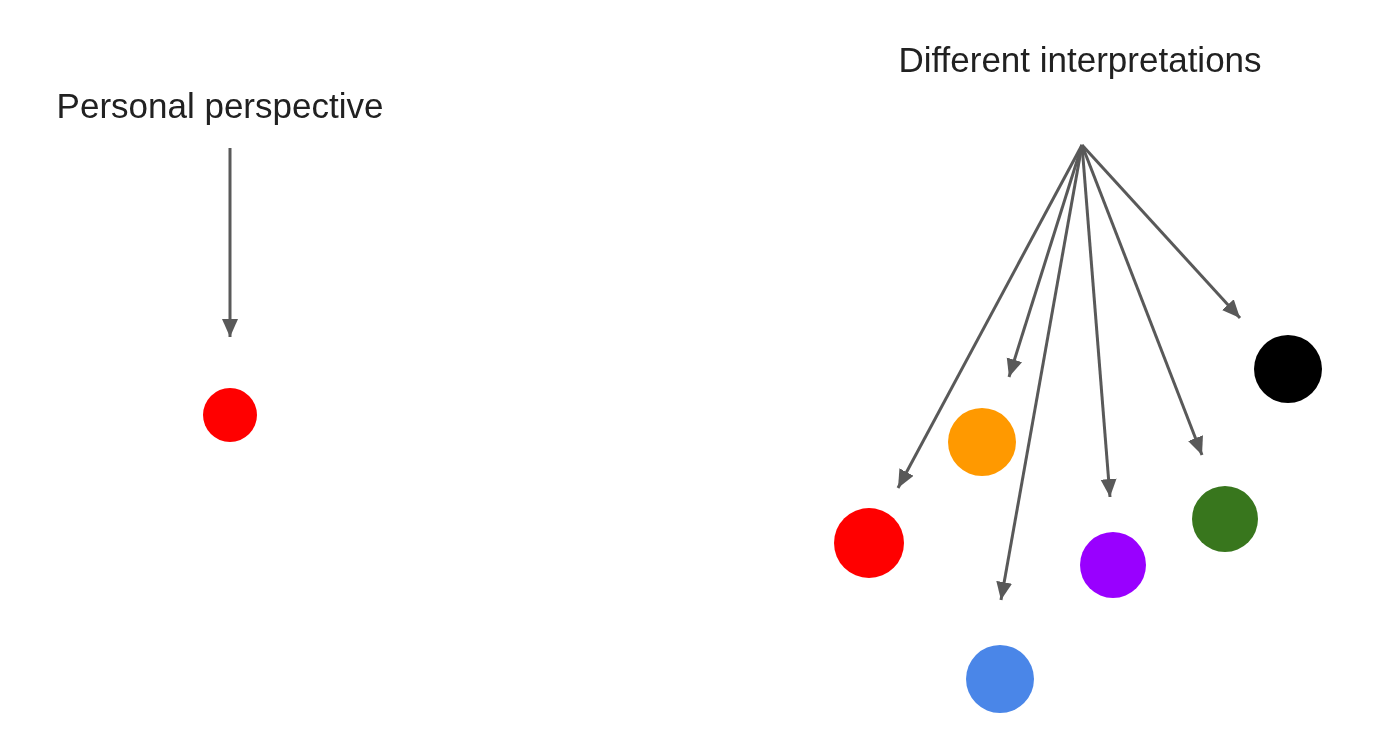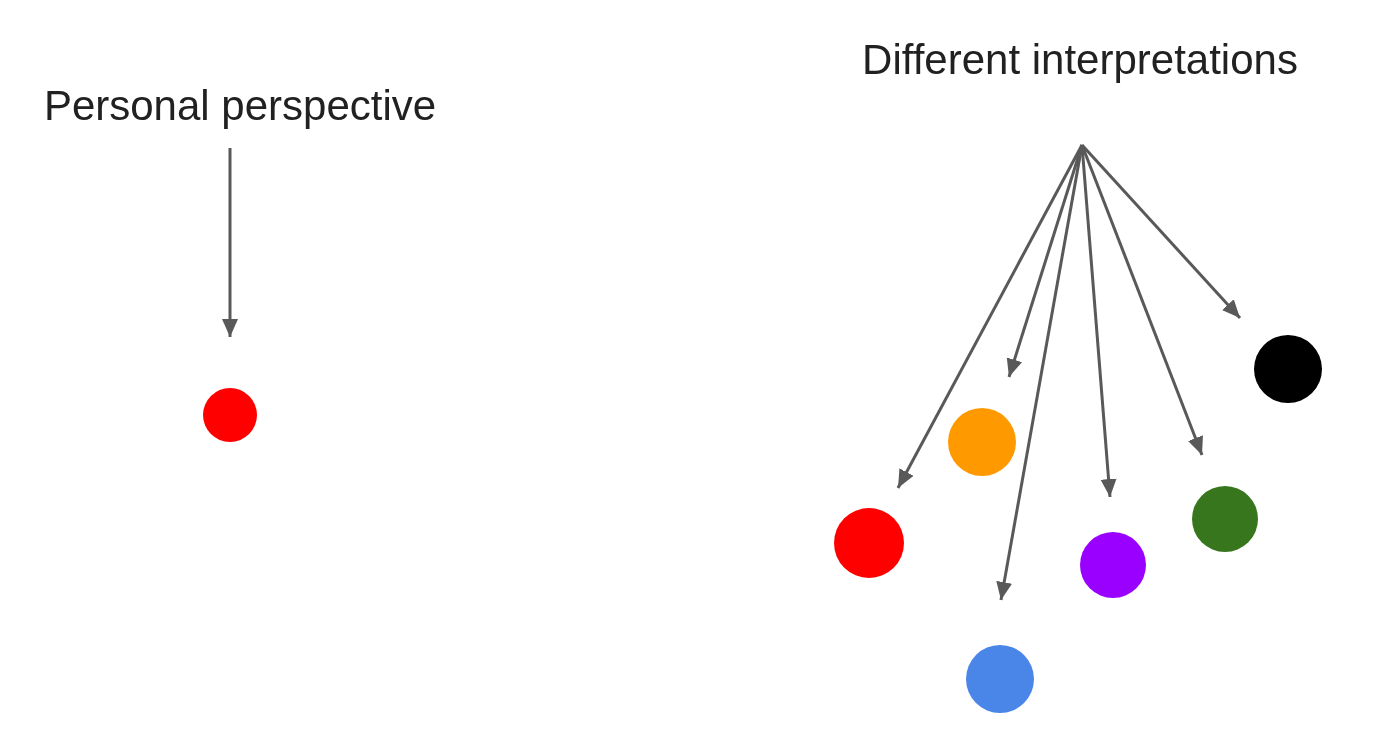--- a/index.html
+++ b/index.html
@@ -11,27 +11,27 @@
     position: relative;
     width: 1378px;
     height: 750px;
     background: #ffffff;
     overflow: hidden;
     font-family: "Liberation Sans", sans-serif;
   }
   .label {
     position: absolute;
     color: #212121;
-    font-size: 42px;
+    font-size: 35px;
     white-space: nowrap;
     transform: translateX(-50%);
     text-align: left;
   }
   .left-label {
-    left: 240px;
+    left: 220px;
     top: 85px;
     line-height: 42px;
   }
   .right-label {
     left: 1080px;
     top: 34px;
     line-height: 52px;
   }
   svg.diagram {
     position: absolute;

